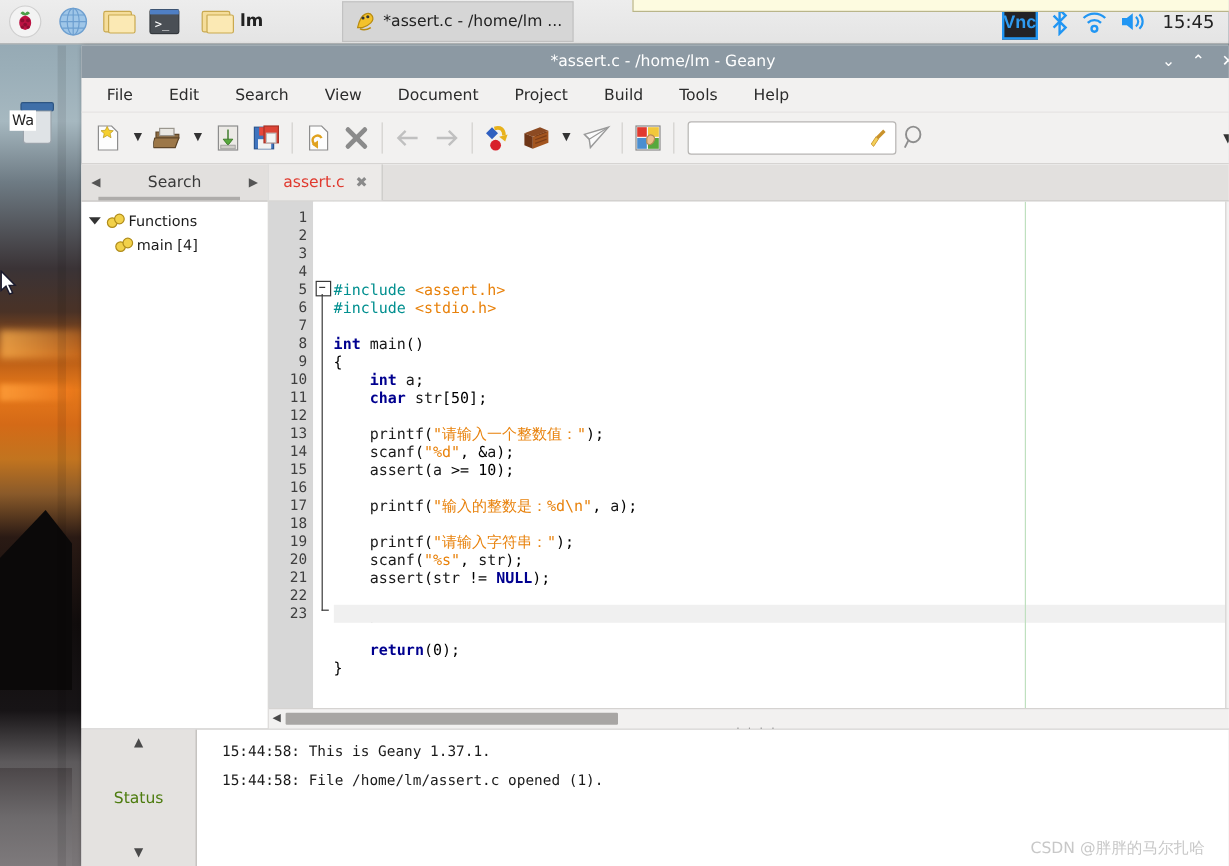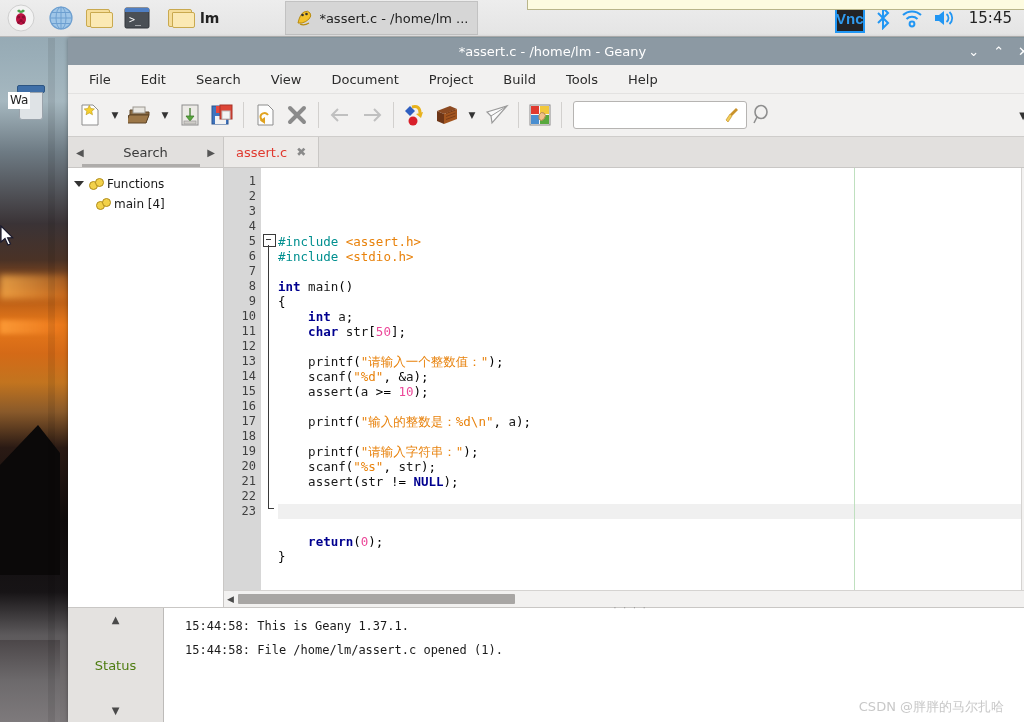--- a/index.html
+++ b/index.html
@@ -161,21 +161,21 @@
   #code{
     flex:1;position:relative;background:#ffffff;overflow:hidden;
     font-family:"DejaVu Sans Mono","Liberation Mono",monospace;font-size:12.5px;
     line-height:15px;padding-top:6px;white-space:pre;
   }
   #margin-line{position:absolute;left:576px;top:0;width:1px;height:100%;background:#bfe0bf;}
   #current-line-hl{position:absolute;left:0;top:336px;width:100%;height:15px;background:#f0f0f0;}
   .k{color:#00008f;font-weight:bold;}       
   .pp{color:#008f8f;}                        
   .str{color:#e8820c;}                       
-  .num{color:#ec4899;}                       
+  .num{color:#000000;}                       
   .id{color:#1a1a1a;}
 
   
   #vscroll{width:15px;background:#f2f1f0;border-left:1px solid #d5d3d1;position:relative;flex:0 0 auto;}
   .sb-arrow{width:15px;height:14px;display:flex;align-items:center;justify-content:center;color:#9b9b9b;font-size:8px;}
   #vthumb{position:absolute;left:2px;top:30px;width:11px;height:354px;background:#a8a6a4;border-radius:1px;}
   #hscroll{height:16px;background:#f2f1f0;border-top:1px solid #d5d3d1;display:flex;align-items:center;position:relative;}
   #hthumb{position:absolute;left:14px;top:3px;width:277px;height:10px;background:#a8a6a4;border-radius:1px;}
   .hs-arrow{width:13px;text-align:center;color:#4a4a4a;font-size:9px;}
   #grip{position:absolute;left:50%;transform:translateX(-50%);bottom:-6px;color:#999;letter-spacing:2px;font-size:9px;}

